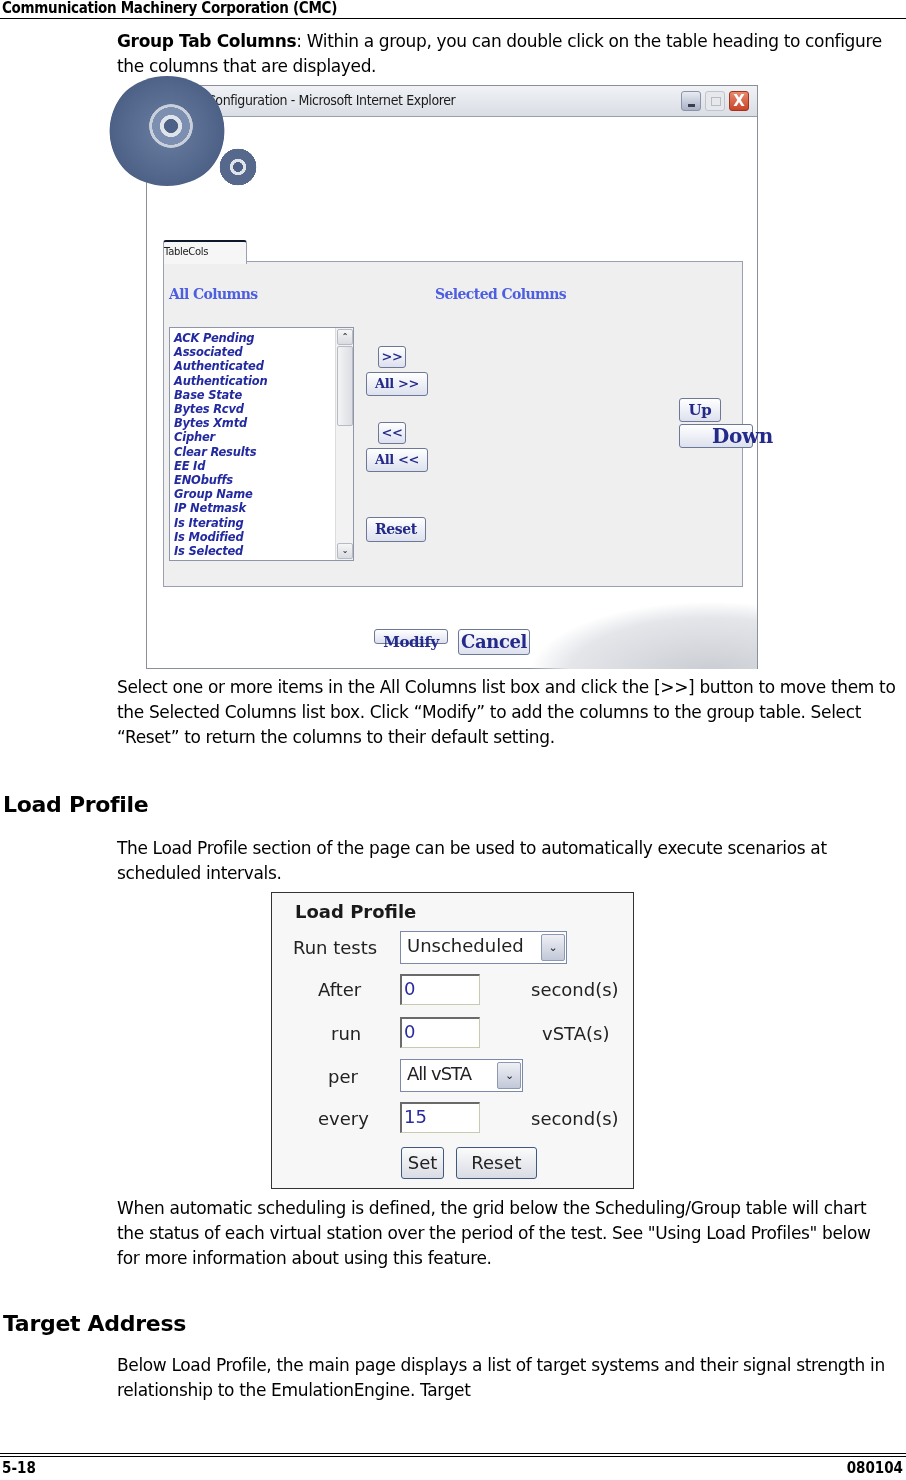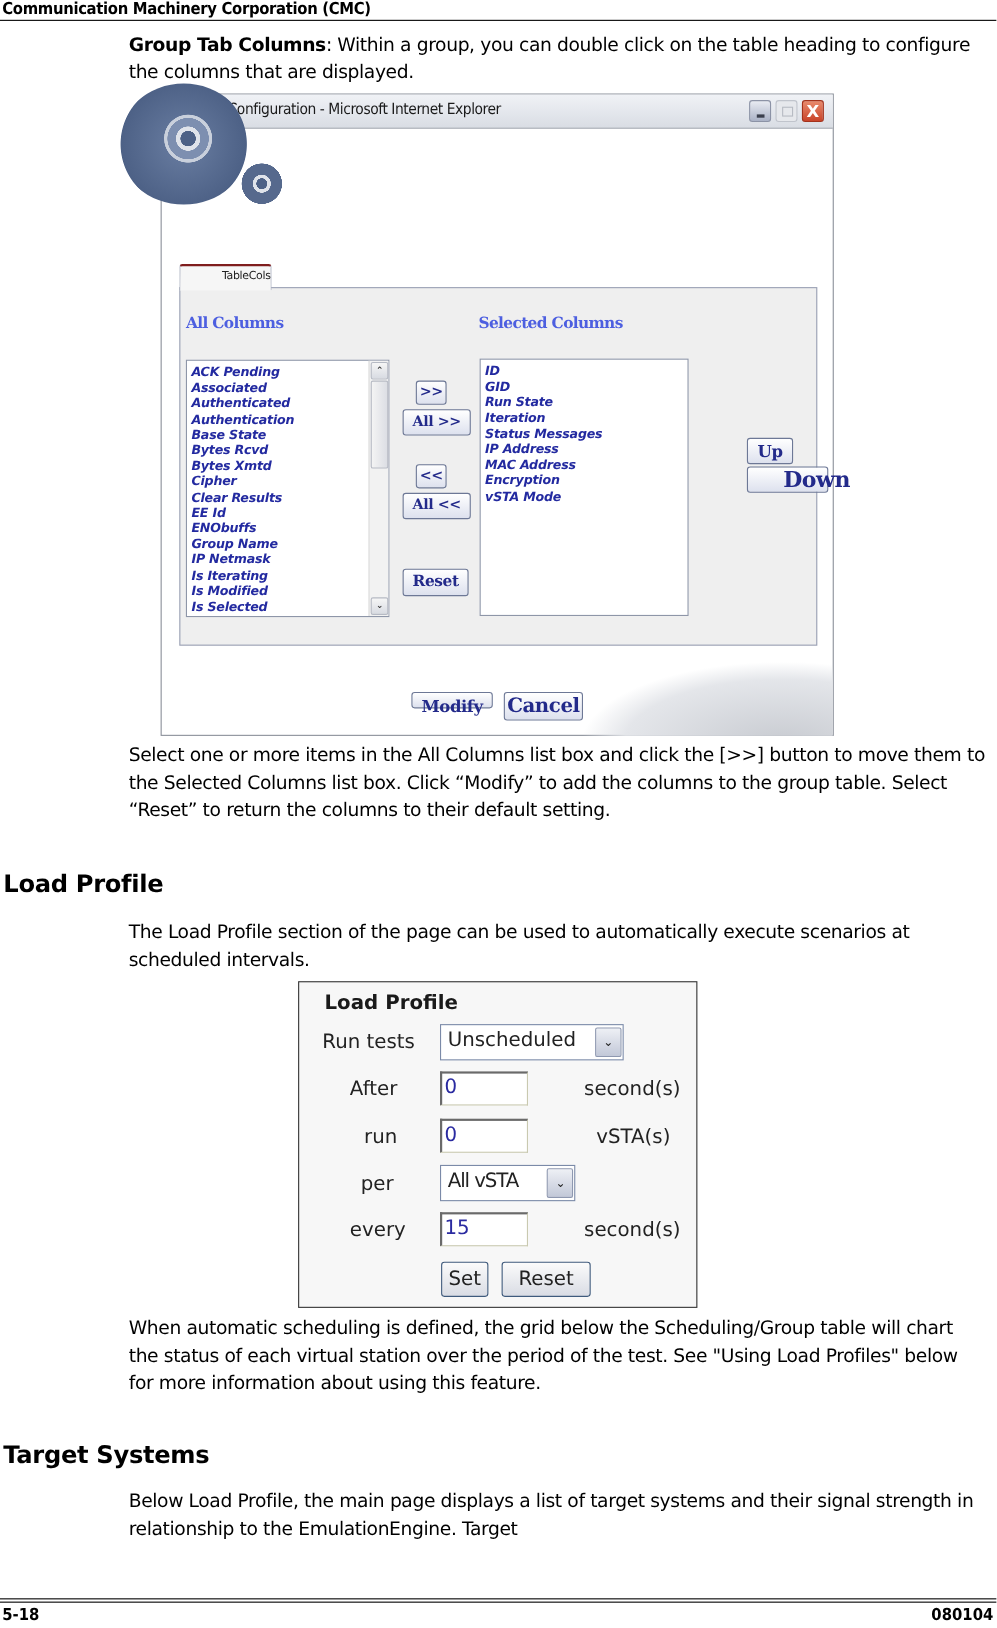--- a/index.html
+++ b/index.html
@@ -14,21 +14,21 @@
   .tbar .ie{position:absolute;left:6px;top:7px;width:14px;height:14px;background:#3d73c9;border-radius:3px;border:1px solid #244a88;}
   .tbar .t{position:absolute;left:26px;top:6px;font-size:14px;color:#1b1b1b;font-family:"DejaVu Sans Condensed","DejaVu Sans",sans-serif;letter-spacing:-0.4px;}
   .wb{position:absolute;top:5px;width:20px;height:20px;border-radius:3px;box-sizing:border-box;}
   .wb.min{left:534px;background:linear-gradient(#e8ebf2,#aab2c6);border:1px solid #8c93a6;}
   .wb.min:after{content:"";position:absolute;left:6px;top:12px;width:7px;height:3px;background:#3a3f4d;}
   .wb.max{left:558px;background:#e6e8ec;border:1px solid #c0c4cc;}
   .wb.max:after{content:"";position:absolute;left:5px;top:5px;width:8px;height:7px;border:1px solid #b7bbc3;}
   .wb.cls{left:582px;background:linear-gradient(#e98a6d,#c8442a);border:1px solid #a3321c;color:#fff;font-weight:bold;font-size:15px;text-align:center;line-height:18px;}
   .gear{position:absolute;border-radius:50%;}
   .ttl{position:absolute;left:114px;top:98px;font-family:"DejaVu Serif","Liberation Serif",serif;font-style:italic;font-weight:bold;font-size:21px;color:#5a8fd0;letter-spacing:-0.3px;}
-  .tab{position:absolute;left:16px;top:154px;width:82px;height:22px;background:#f6f6f6;border:1px solid #9aa0b4;border-bottom:none;border-top:2px solid #7f1d1d;border-radius:3px 3px 0 0;font-size:10px;text-align:right;line-height:20px;color:#222;letter-spacing:-0.3px;z-index:2;}
+  .tab{position:absolute;left:16px;top:154px;width:82px;height:22px;background:#f6f6f6;border:1px solid #9aa0b4;border-bottom:none;border-top:2px solid #0f172a;border-radius:3px 3px 0 0;font-size:10px;text-align:left;line-height:20px;color:#222;letter-spacing:-0.3px;z-index:2;}
   .panel{position:absolute;left:16px;top:175px;width:580px;height:326px;background:#efefef;border:1px solid #9aa0b4;box-sizing:border-box;}
   .lbl{position:absolute;font-family:"DejaVu Serif","Liberation Serif",serif;font-weight:bold;font-size:14px;color:#4d5fe0;letter-spacing:-0.6px;}
   .lb{position:absolute;background:#fff;border:1px solid #8e96a8;box-sizing:border-box;font-style:italic;font-weight:bold;font-size:11.5px;line-height:14.2px;color:#232aa0;padding:3px 4px;letter-spacing:-0.2px;}
   .lb div{white-space:nowrap;}
   .sb{position:absolute;right:0;top:0;width:17px;height:100%;background:#f2f2f2;border-left:1px solid #dcdcdc;}
   .sb .ar{position:absolute;left:1px;width:14px;height:14px;background:linear-gradient(#f6f6f6,#d8dbe2);border:1px solid #b6bac4;border-radius:2px;font-size:8px;line-height:14px;text-align:center;color:#333;font-style:normal;}
   .sb .th{position:absolute;left:1px;top:18px;width:14px;height:78px;background:linear-gradient(90deg,#f4f4f4,#dcdee4);border:1px solid #b6bac4;border-radius:2px;}
   .btn{position:absolute;background:linear-gradient(#ffffff,#dde1ee);border:1px solid #6d7896;border-radius:3px;font-family:"DejaVu Serif","Liberation Serif",serif;font-weight:bold;color:#232a8a;text-align:center;box-sizing:border-box;font-size:13px;letter-spacing:-0.4px;}
   
   .lp{position:absolute;left:271px;top:892px;width:363px;height:297px;border:1.5px solid #333;box-sizing:border-box;background:#f7f7f7;font-family:"DejaVu Sans","Liberation Sans",sans-serif;}
@@ -98,31 +98,20 @@
         <div class="ar" style="bottom:1px;">⌄</div>
       </div>
     </div>
 
     <div class="btn" style="left:214px;top:84px;width:28px;height:22px;line-height:20px;">&gt;&gt;</div>
     <div class="btn" style="left:202px;top:110px;width:62px;height:24px;line-height:22px;">All &gt;&gt;</div>
     <div class="btn" style="left:214px;top:160px;width:28px;height:22px;line-height:20px;">&lt;&lt;</div>
     <div class="btn" style="left:202px;top:186px;width:62px;height:24px;line-height:22px;">All &lt;&lt;</div>
     <div class="btn" style="left:202px;top:255px;width:60px;height:25px;line-height:23px;font-size:14px;">Reset</div>
 
-    <div class="lb" style="left:272px;top:64px;width:190px;height:234px;">
-      <div>ID</div>
-      <div>GID</div>
-      <div>Run State</div>
-      <div>Iteration</div>
-      <div>Status Messages</div>
-      <div>IP Address</div>
-      <div>MAC Address</div>
-      <div>Encryption</div>
-      <div>vSTA Mode</div>
-    </div>
 
     <div class="btn" style="left:515px;top:136px;width:42px;height:24px;line-height:22px;font-size:15px;">Up</div>
     <div class="btn" style="left:515px;top:162px;width:74px;height:24px;line-height:22px;font-size:20px;padding-left:32px;">Down</div>
   </div>
 
   <div style="position:absolute;left:380px;top:515px;width:230px;height:68px;background:radial-gradient(ellipse at 80% 110%,#c8cbd1 0%,#e4e6ea 55%,transparent 70%);"></div>
 
   <div class="btn" style="left:227px;top:543px;width:74px;height:15px;line-height:24px;font-size:15px;">Modify</div>
   <div class="btn" style="left:311px;top:543px;width:72px;height:26px;line-height:24px;font-size:18px;">Cancel</div>
 </div>
@@ -159,20 +148,20 @@
   <div class="lab" style="left:46px;top:215px;">every</div>
   <div class="inp" style="top:209px;">15</div>
   <div class="unit" style="left:217px;top:215px;">second(s)</div>
 
   <div class="b2" style="left:129px;width:43px;">Set</div>
   <div class="b2" style="left:184px;width:81px;">Reset</div>
 </div>
 
 <div class="p" style="top:1196px;">When automatic scheduling is defined, the grid below the Scheduling/Group table will chart the status of each virtual station over the period of the test. See "Using Load Profiles" below for more information about using this feature.</div>
 
-<div class="h2" style="top:1311px;">Target Systems</div>
+<div class="h2" style="top:1311px;">Target Address</div>
 
 <div class="p" style="top:1353px;">Below Load Profile, the main page displays a list of target systems and their signal strength in relationship to the EmulationEngine. Target</div>
 
 <div class="ftr"></div>
 <div class="ftr2"></div>
 <div class="ftr-l">5-18</div>
 <div class="ftr-r">080104</div>
 
 </body></html>

